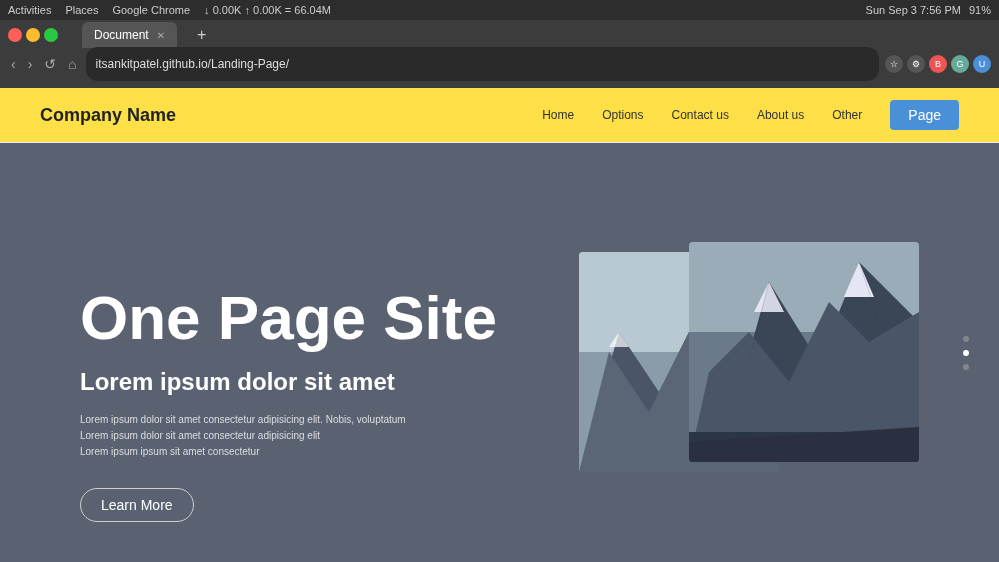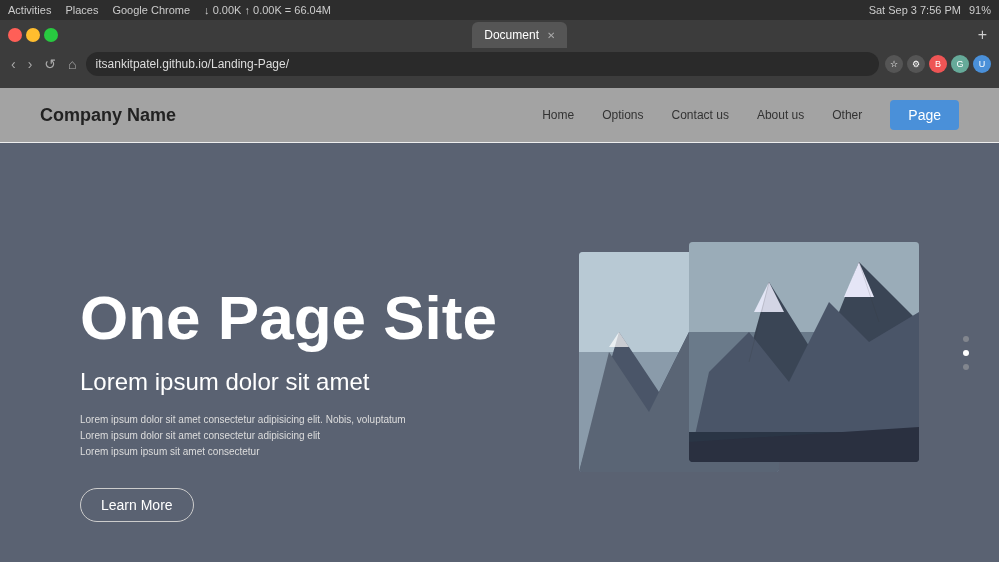--- a/index.html
+++ b/index.html
@@ -42,22 +42,21 @@
     .btn-close { background: #ff5f57; }
     .btn-min { background: #ffbd2e; }
     .btn-max { background: #28c940; }
 
     .tab-bar {
       display: flex;
       align-items: center;
       height: 30px;
       background: #3c3c3c;
       padding: 0 8px;
-      gap: 10px;
-      justify-content: space-between;
+      gap: 16px;
     }
     .tab {
       background: #2a2a2a;
       color: #ccc;
       font-size: 12px;
       padding: 4px 12px;
       border-radius: 6px 6px 0 0;
       display: flex;
       align-items: center;
       gap: 8px;
@@ -87,21 +86,21 @@
       padding: 0 3px;
     }
     .url-input {
       flex: 1;
       background: #2a2a2a;
       border: none;
       border-radius: 12px;
       color: #ddd;
       font-size: 12px;
       padding: 2px 10px;
-      height: 24px;
+      height: 34px;
       outline: none;
     }
     .browser-actions {
       display: flex;
       gap: 4px;
       align-items: center;
     }
     .browser-icon {
       width: 18px; height: 18px;
       background: #555;
@@ -118,21 +117,21 @@
     .website {
       background: #5a6272;
       width: 999px;
       height: 562px - 88px;
       flex: 1;
       height: calc(562px - 20px - 68px);
     }
 
     
     .site-nav {
-      background: #a3a3a3;
+      background: #fde047;
       display: flex;
       align-items: center;
       justify-content: space-between;
       padding: 0 40px;
       height: 55px;
       border-bottom: 1px solid #eee;
     }
     .site-logo {
       font-weight: bold;
       font-size: 18px;
@@ -176,21 +175,21 @@
     }
     .hero-title {
       font-size: 62px;
       font-weight: bold;
       line-height: 1.1;
       margin-bottom: 16px;
     }
     .hero-subtitle {
       font-size: 24px;
       margin-bottom: 16px;
-      font-weight: 400;
+      font-weight: 700;
     }
     .hero-description {
       font-size: 10px;
       line-height: 1.6;
       color: #ddd;
       margin-bottom: 28px;
     }
     .learn-more-btn {
       background: transparent;
       border: 1.5px solid #ccc;
@@ -264,21 +263,21 @@
 <body>
 
 <div class="os-taskbar">
   <div class="os-taskbar-left">
     <span>Activities</span>
     <span>Places</span>
     <span>Google Chrome</span>
     <span>↓ 0.00K  ↑ 0.00K = 66.04M</span>
   </div>
   <div class="os-taskbar-right">
-    <span>Sat Sep 3   7:56 PM</span>
+    <span>Sun Sep 3   7:56 PM</span>
     <span>91%</span>
   </div>
 </div>
 
 <div class="browser-chrome">
 
   <div class="tab-bar">
     <div class="browser-controls" style="padding:0; gap:4px; height:auto; background:none; margin-right:8px;">
       <button class="browser-btn btn-close"></button>
       <button class="browser-btn btn-min"></button>

